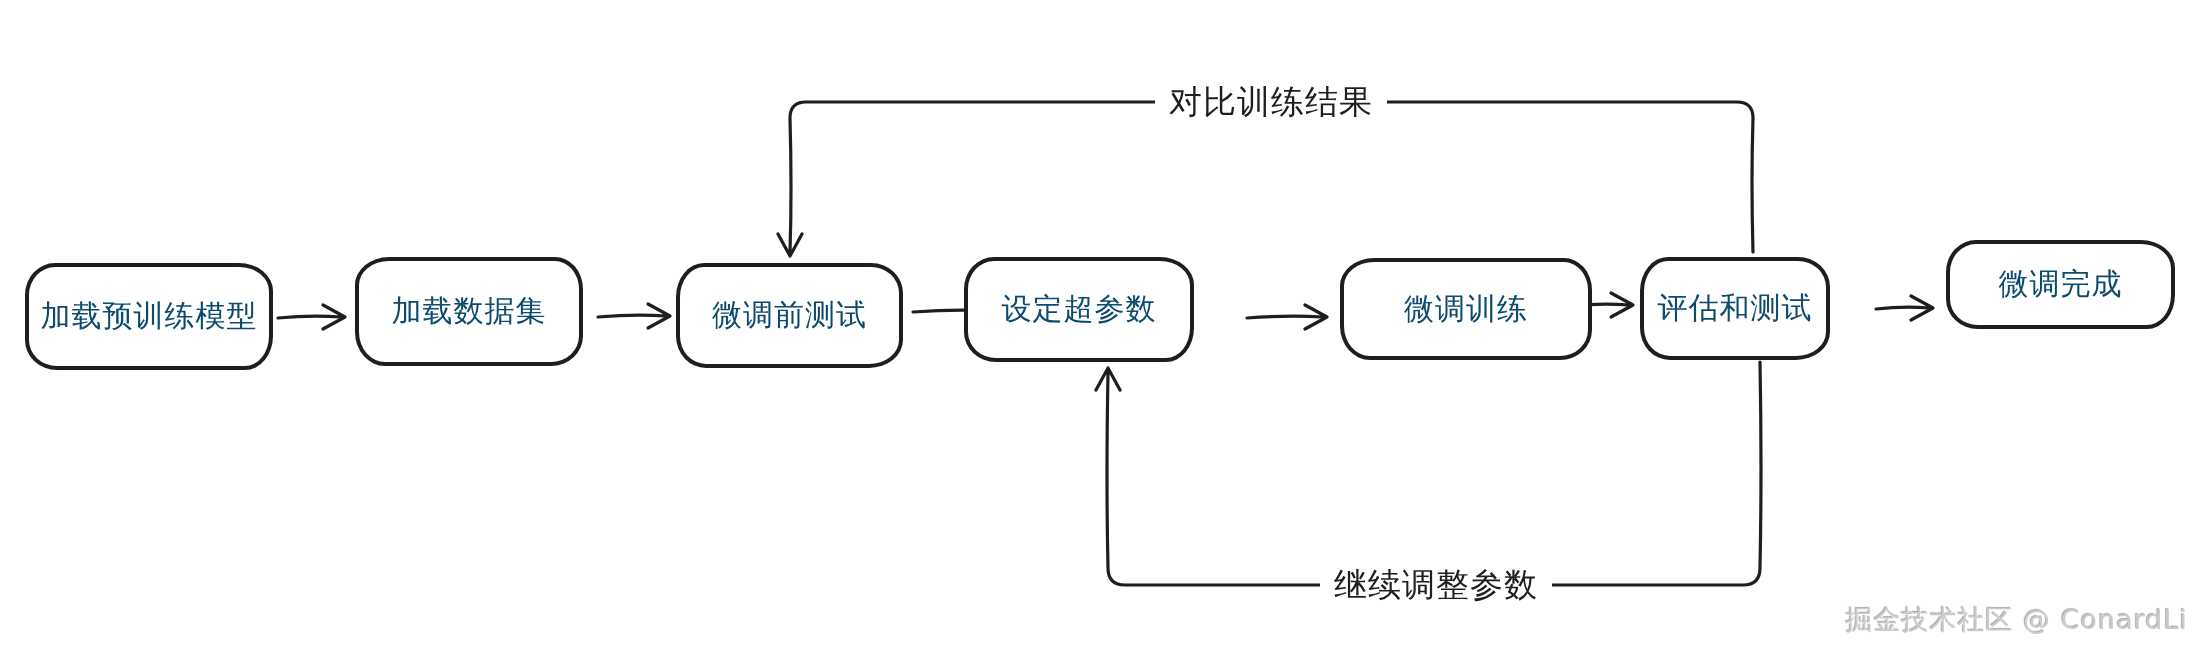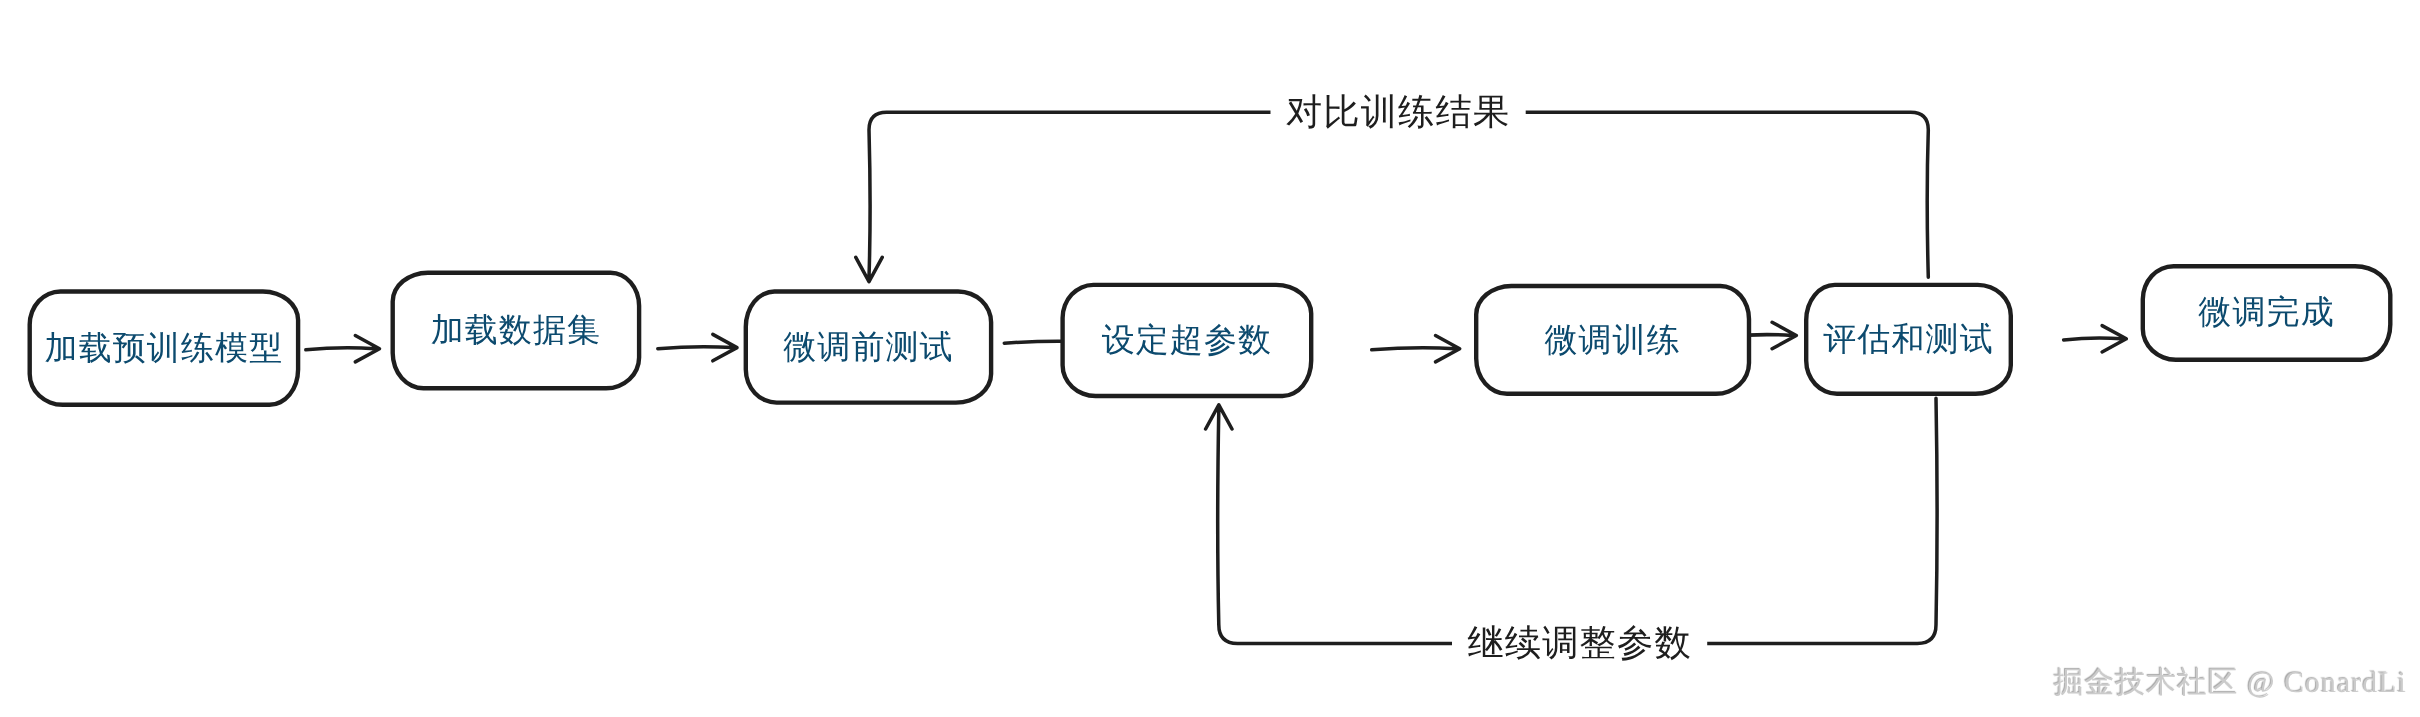--- a/index.html
+++ b/index.html
@@ -55,21 +55,20 @@
   }
   .watermark {
     position: absolute;
     right: 12px;
     top: 602px;
     font-size: 27px;
     letter-spacing: 1px;
     color: #cbcbcb;
     text-shadow: 1px 1px 1px #ffffff, -1px -1px 1px #a6a6a6;
     white-space: nowrap;
-    font-family: Liberation Serif, serif;
   }
 </style>
 </head>
 <body>
 
 <div class="canvas">
 
   <svg class="edges-layer" viewBox="0 0 2200 652" xmlns="http://www.w3.org/2000/svg">
 
     <path d="M278,318 Q310,315 341,317 M323,305 L345,317 L323,329"></path>
@@ -81,21 +80,21 @@
 
     <path d="M1753,252 Q1751,180 1753,118 Q1753,102 1737,102 L806,102 Q790,102 790,118 Q792,190 790,252 M778,234 L790,256 L802,234"></path>
 
     <path d="M1760,362 Q1762,470 1760,568 Q1760,585 1743,585 L1125,585 Q1108,585 1108,568 Q1106,480 1108,372 M1096,390 L1108,368 L1120,390"></path>
   </svg>
 
   <div class="node r1" style="left:25px;  top:263px; width:248px; height:107px;">
     <span>加载预训练模型</span>
   </div>
 
-  <div class="node r2" style="left:355px; top:246px; width:228px; height:109px;">
+  <div class="node r2" style="left:355px; top:257px; width:228px; height:109px;">
     <span>加载数据集</span>
   </div>
 
   <div class="node r3" style="left:676px; top:263px; width:227px; height:105px;">
     <span>微调前测试</span>
   </div>
 
   <div class="node r1" style="left:964px; top:257px; width:230px; height:105px;">
     <span>设定超参数</span>
   </div>

